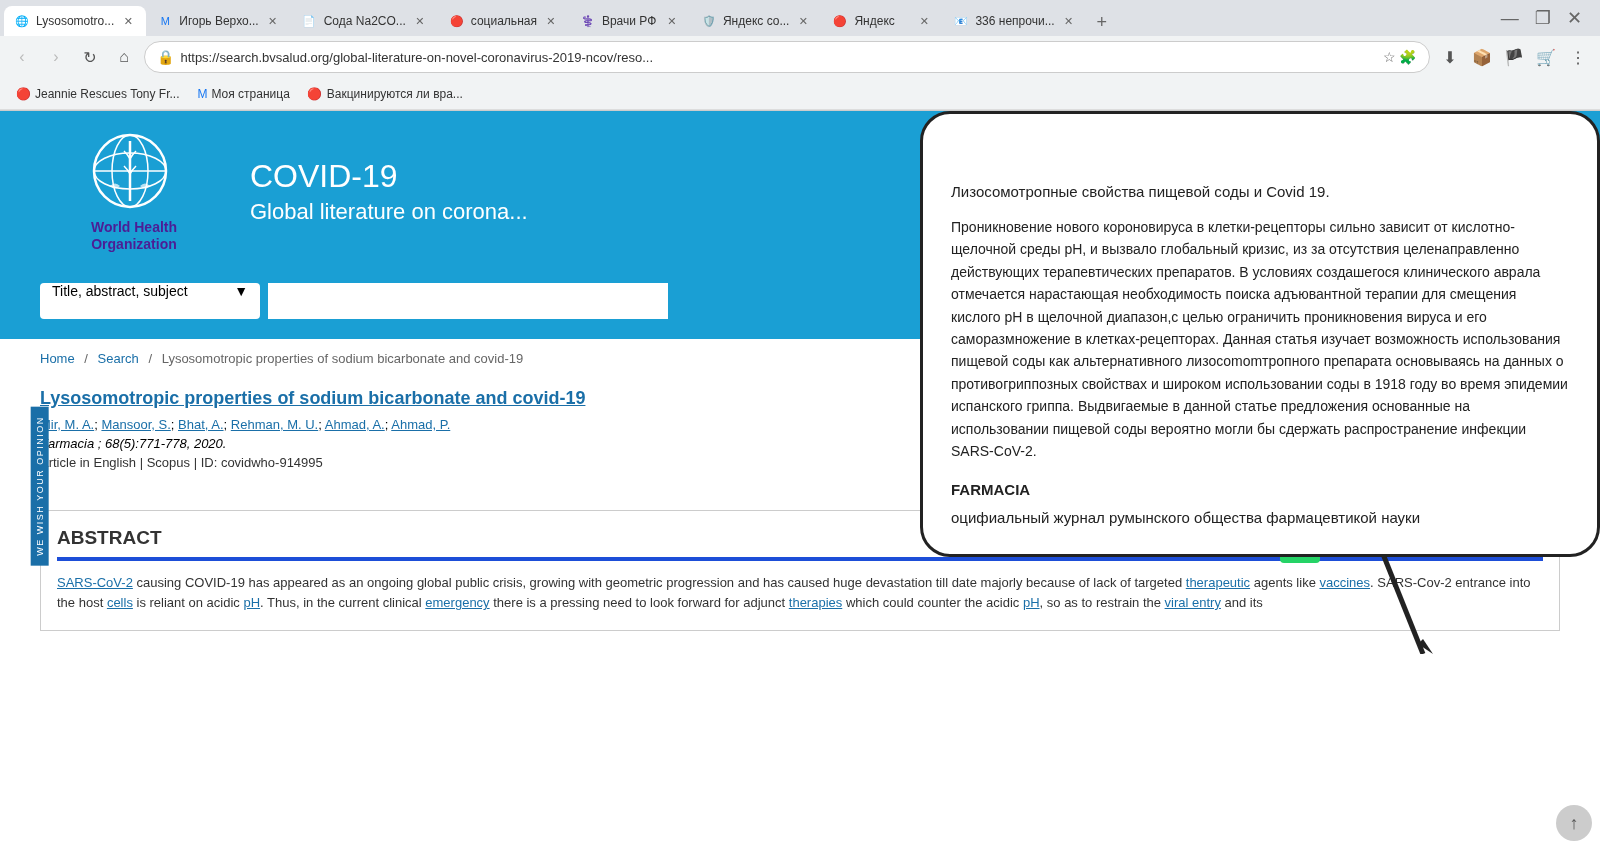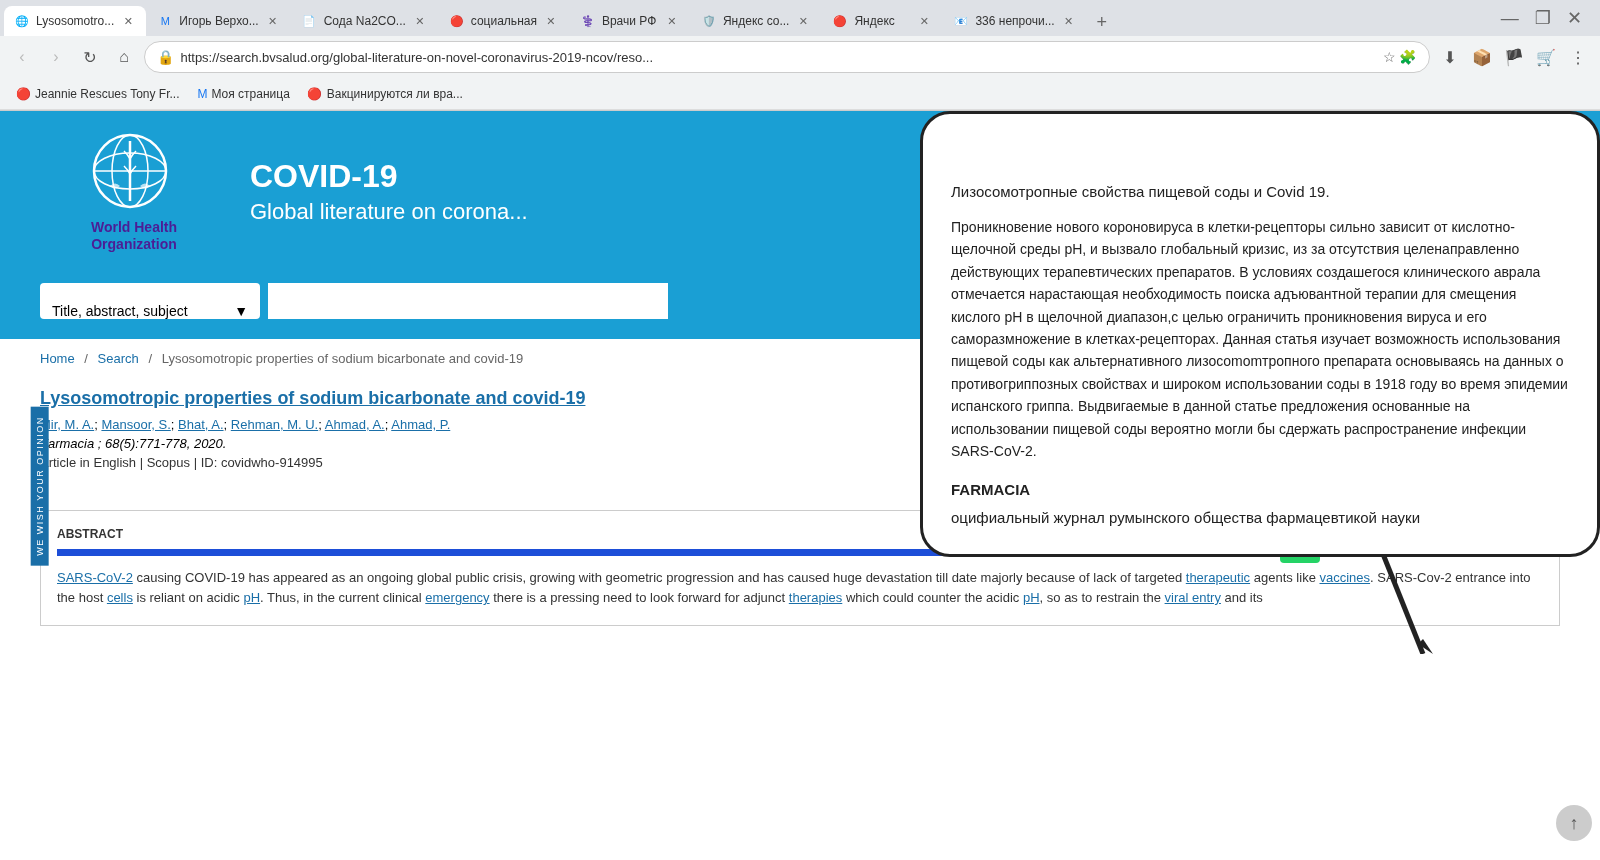--- a/index.html
+++ b/index.html
@@ -198,21 +198,21 @@
       line-height: 1.2;
       margin-left: 8px;
     }
 
     .who-right {
       color: #fff;
     }
 
     .who-title-main {
       font-size: 32px;
-      font-weight: bold;
+      font-weight: normal;
       color: #fff;
     }
 
     .who-subtitle {
       font-size: 22px;
       color: #fff;
       margin-top: 4px;
     }
 
     
@@ -225,21 +225,21 @@
     }
 
     .search-dropdown {
       background: #fff;
       border: none;
       border-radius: 4px;
       height: 36px;
       padding: 0 12px;
       font-size: 14px;
       display: flex;
-      align-items: flex-end;
+      align-items: flex-start;
       gap: 6px;
       cursor: pointer;
       min-width: 220px;
     }
 
     .search-input-bar {
       background: #fff;
       height: 36px;
       flex: 1;
       max-width: 400px;
@@ -292,26 +292,26 @@
     }
 
     
     .abstract-section {
       margin: 20px 40px;
       border: 1px solid #ccc;
       padding: 16px;
     }
 
     .abstract-label {
-      font-size: 12px;
+      font-size: 19px;
       font-weight: bold;
       text-transform: uppercase;
       margin-bottom: 12px;
       color: #333;
-      border-bottom: 7px solid #1d4ed8;
+      border-bottom: 4px solid #1d4ed8;
       padding-bottom: 8px;
     }
 
     .abstract-text {
       font-size: 13px;
       line-height: 1.6;
       color: #333;
     }
     .abstract-text a { color: #1a6fa8; text-decoration: underline; }
 

